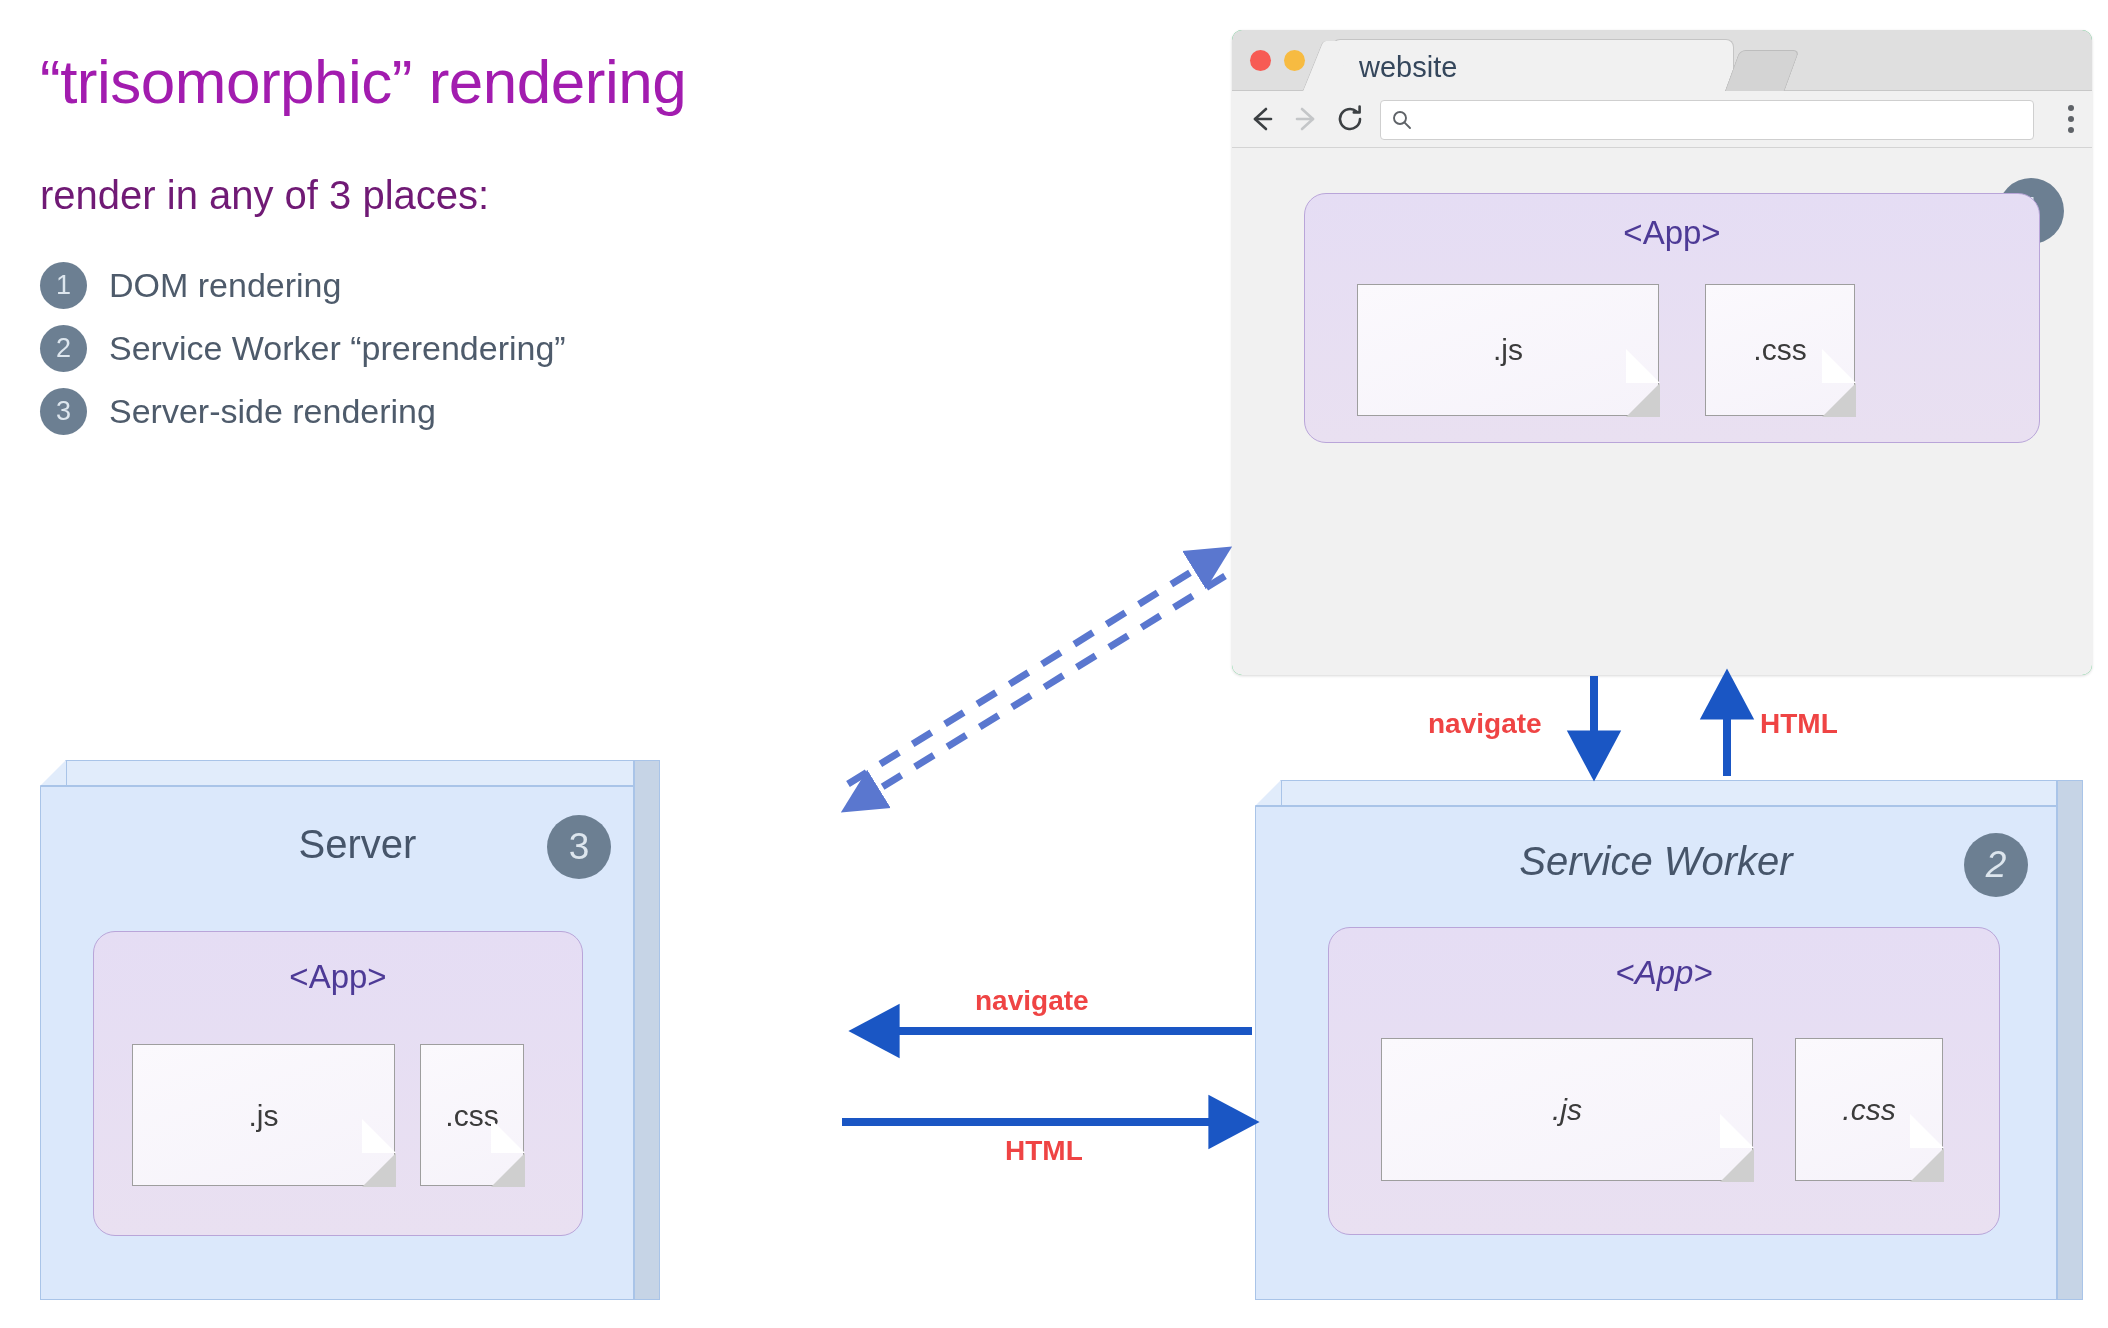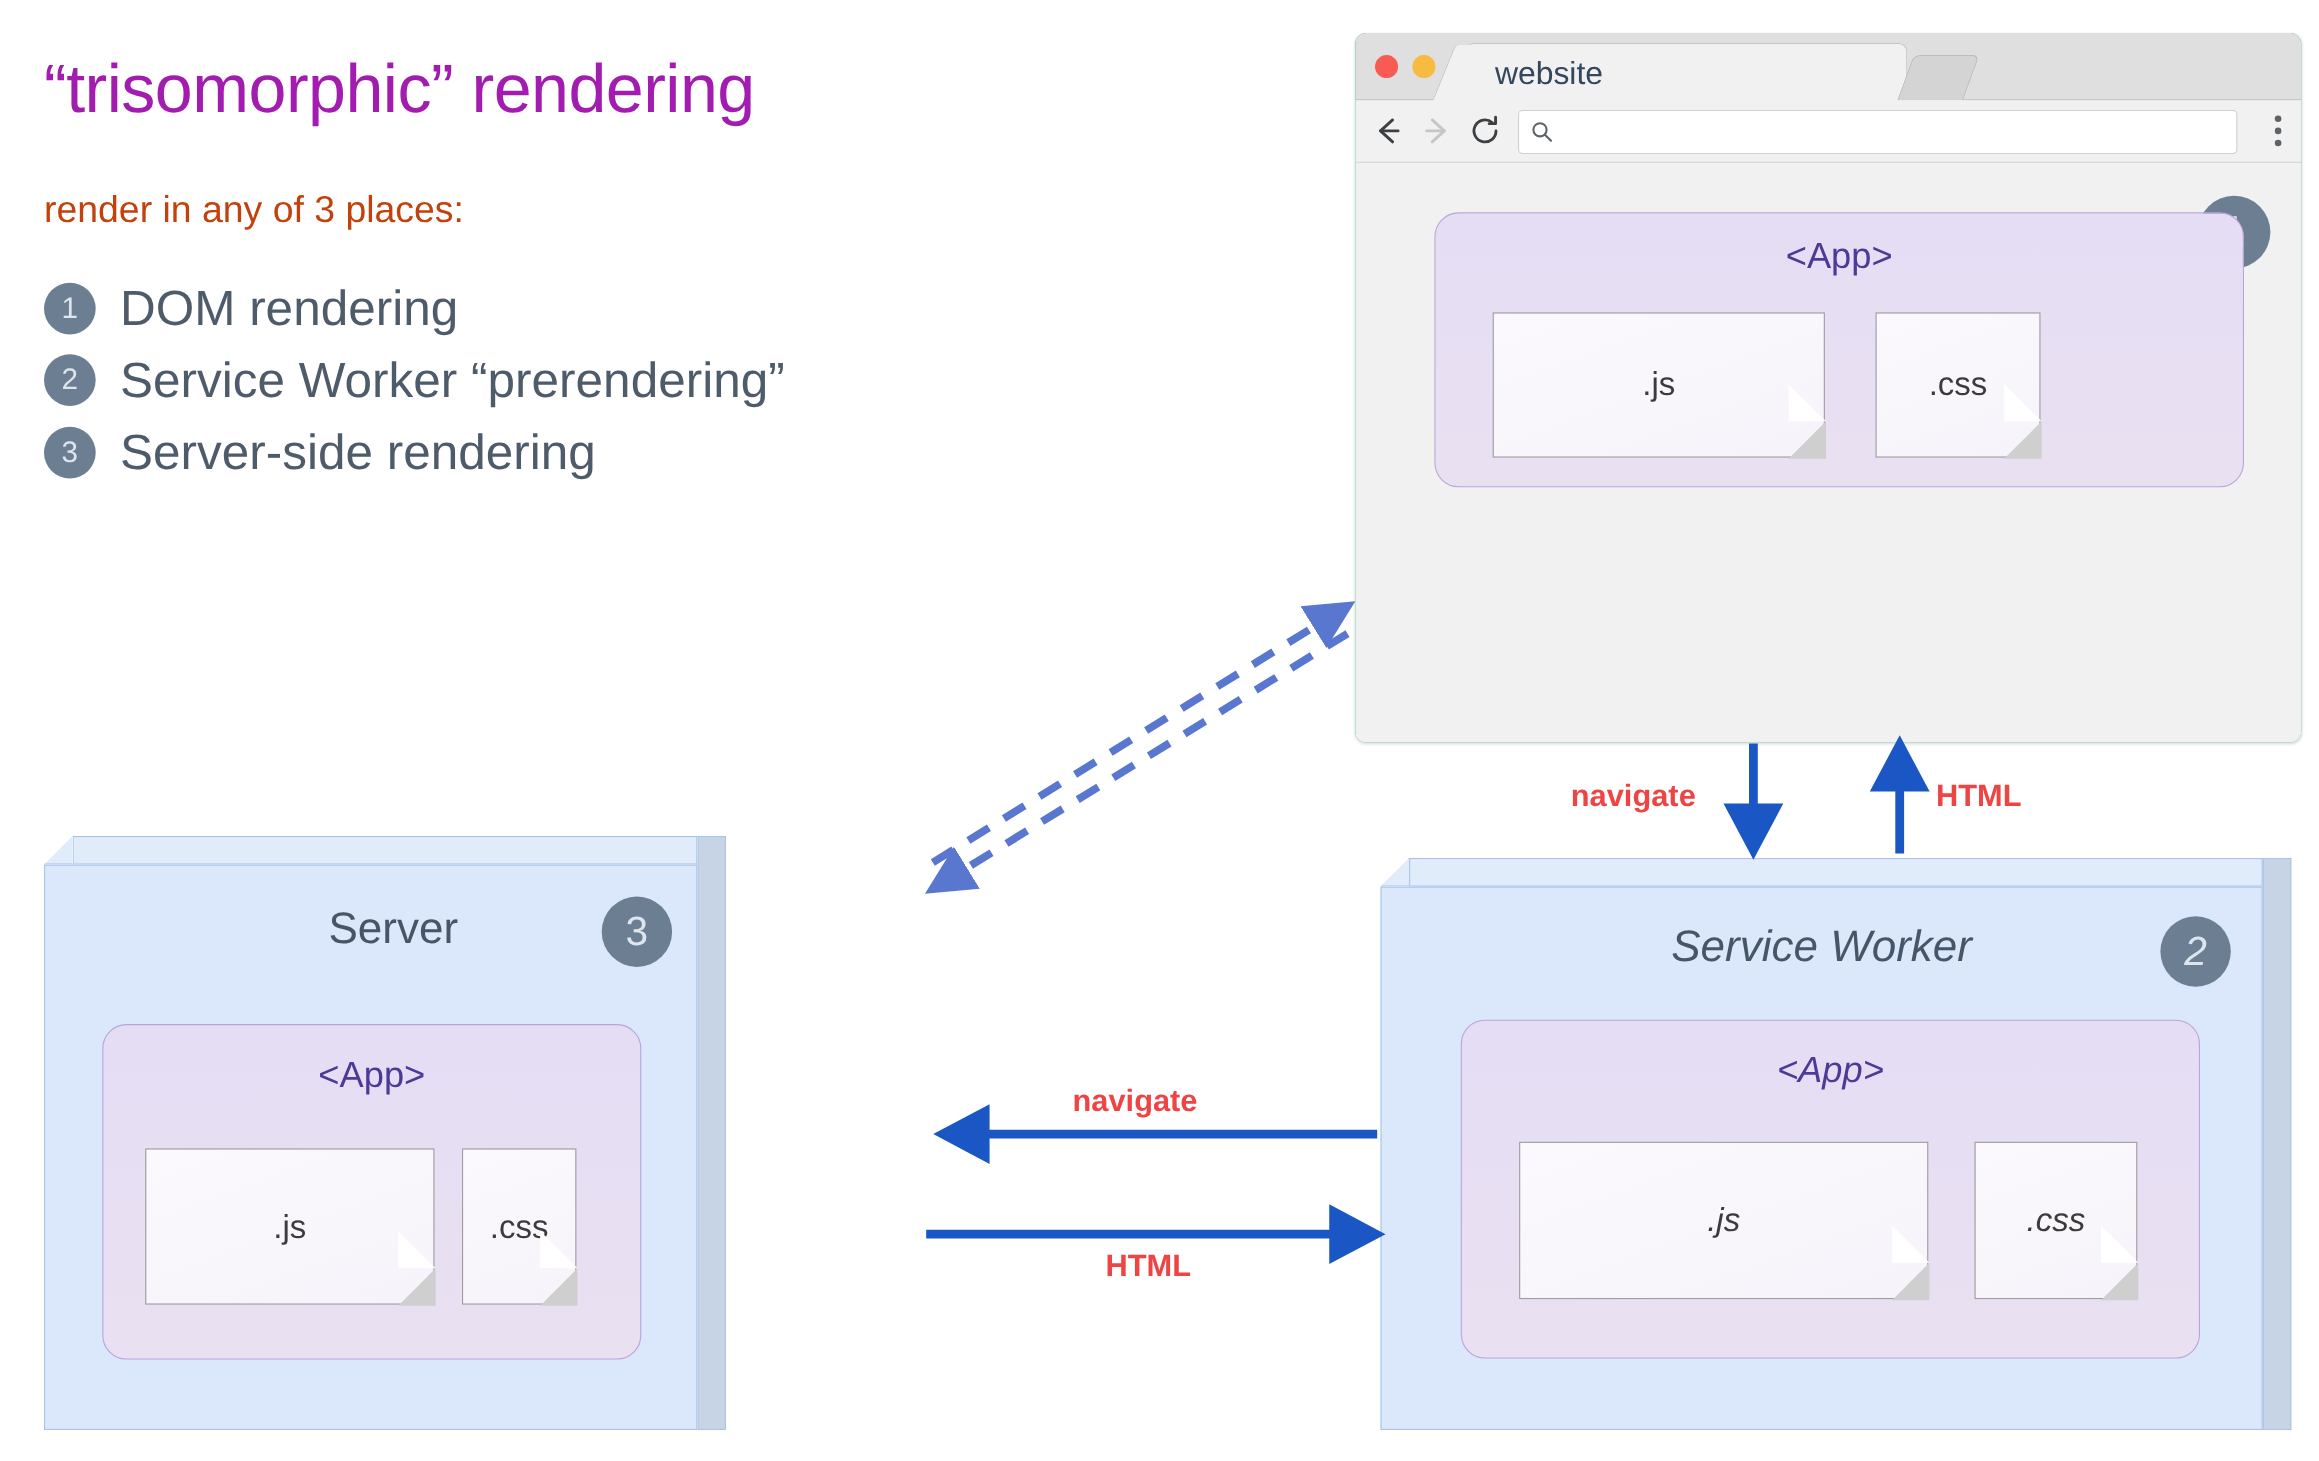--- a/index.html
+++ b/index.html
@@ -26,22 +26,22 @@
   #page-title {
     font-size: 62px;
     color: #a21caf;
     letter-spacing: -0.5px;
     line-height: 1.1;
     margin: 0 0 56px 0;
     font-weight: 400;
     white-space: nowrap;
   }
   #subtitle {
-    font-size: 34px;
-    color: #c2410c;
+    font-size: 40px;
+    color: #701a75;
     margin: 0 0 44px 0;
     font-weight: 400;
     line-height: 1.15;
   }
   .place-row {
     display: flex;
     align-items: center;
     margin-bottom: 16px;
   }
   .place-badge {
@@ -52,21 +52,21 @@
     background: #6c7f92;
     color: #dde6ee;
     font-size: 27px;
     display: flex;
     align-items: center;
     justify-content: center;
     margin-right: 22px;
     line-height: 1;
   }
   .place-label {
-    font-size: 45px;
+    font-size: 34px;
     color: #4e5b6b;
     line-height: 1.1;
     white-space: nowrap;
   }
 
   
   #browser-window {
     position: absolute;
     left: 1232px;
     top: 30px;

